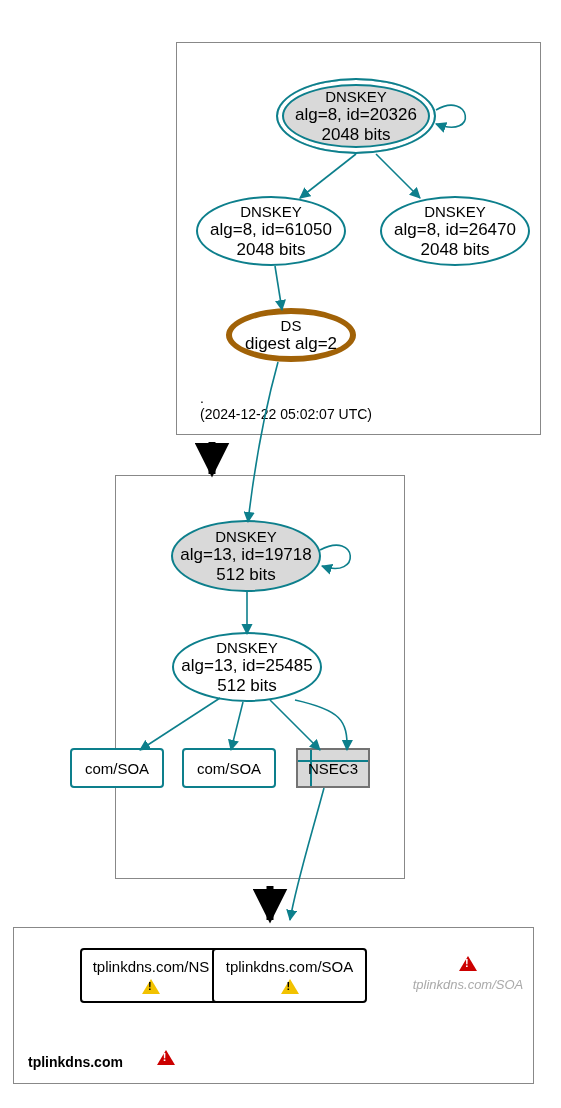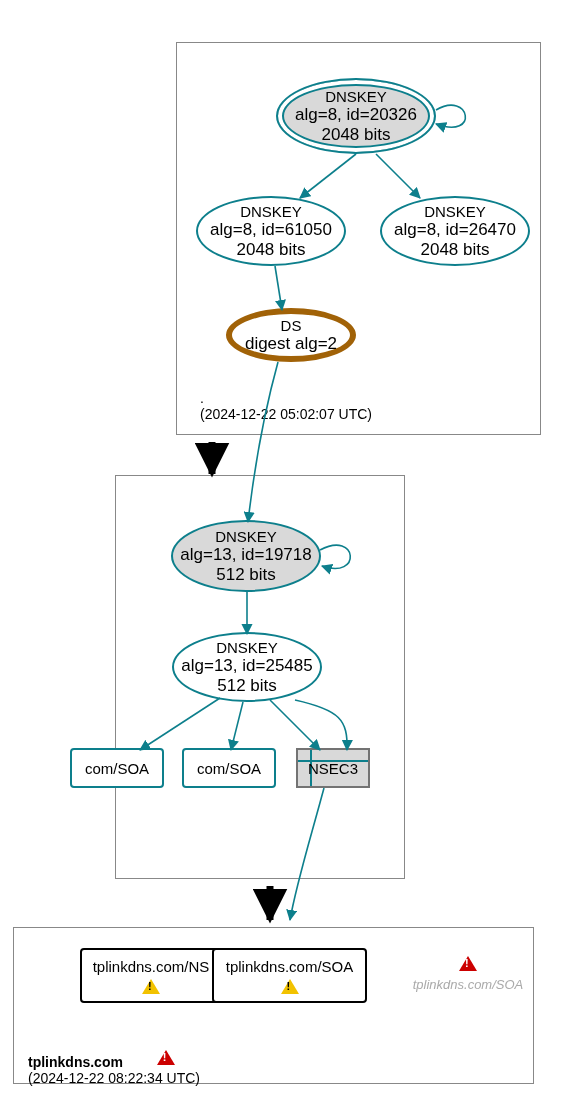--- a/index.html
+++ b/index.html
@@ -80,21 +80,20 @@
 
 <div class="zone-label" style="left:200px; top:390px;">
   <span class="name">.</span>
   <span class="ts">(2024-12-22 05:02:07 UTC)</span>
 </div>
 <div class="zone-label" style="left:130px; top:834px;">
 </div>
 <div class="zone-label" style="left:28px; top:1046px;">
   <span class="name" style="display:inline-block;font-weight:bold;">tplinkdns.com</span>
   <span class="warn-tri warn-red" style="margin-left:30px; vertical-align:2px;"></span>
-  <span class="ts">(2024-12-22 08:22:34 UTC)</span>
 </div>
 
 <div class="node-ellipse double" style="left:276px; top:78px; width:160px; height:76px; background:#d9d9d9; border:2px solid #0d7f8c;">
   <span class="title">DNSKEY</span>
   <span class="detail">alg=8, id=20326</span>
   <span class="detail">2048 bits</span>
 </div>
 
 <div class="node-ellipse" style="left:196px; top:196px; width:150px; height:70px; background:#fff; border:2px solid #0d7f8c;">
   <span class="title">DNSKEY</span>

